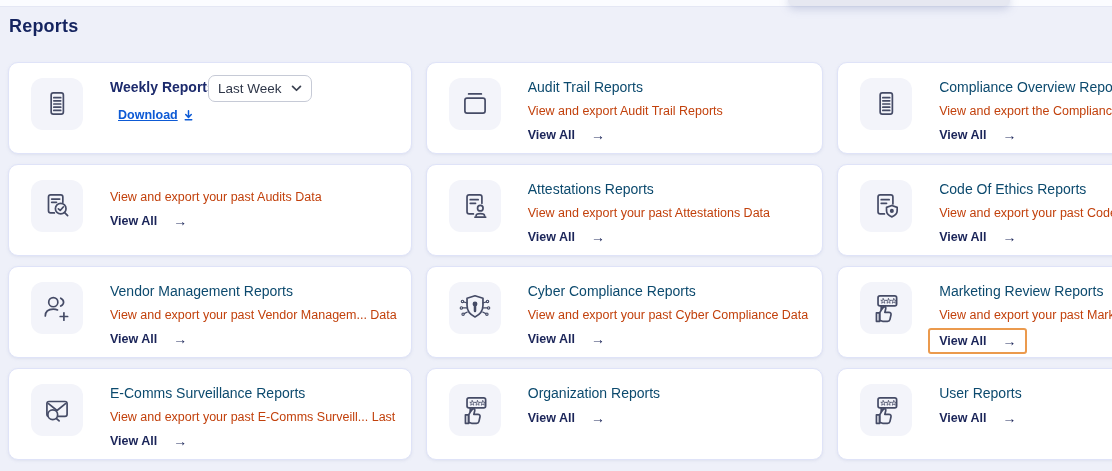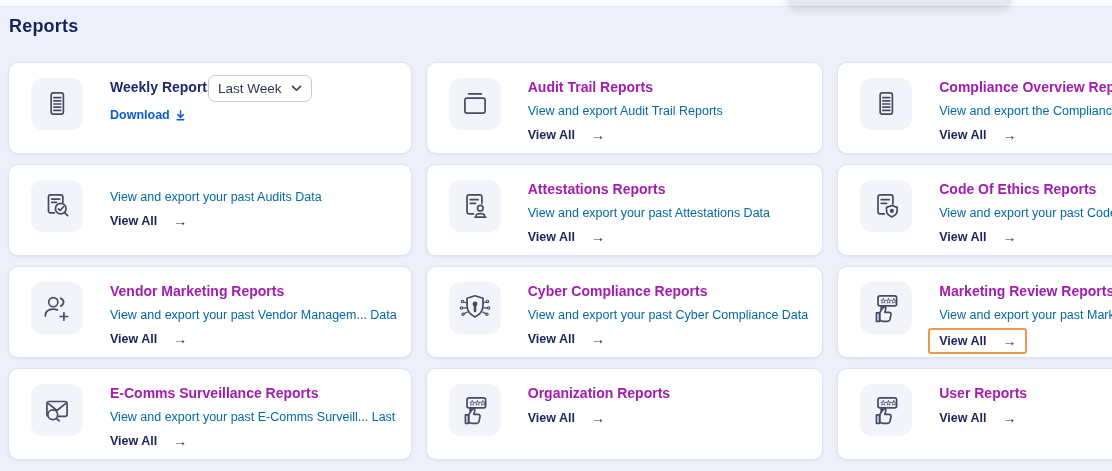--- a/index.html
+++ b/index.html
@@ -25,31 +25,31 @@
     display:flex; align-items:flex-start;
     padding:13px 14px 0 22px; position:relative;
   }
   .icon-tile {
     width:52px; height:52px; flex:none; border-radius:12px;
     background:#f3f4fa; display:flex; align-items:center; justify-content:center;
     margin-right:27px; margin-top:2px;
   }
   svg.icon { width:34px; height:34px; stroke:#454b66; fill:none; stroke-width:1.6; stroke-linecap:round; stroke-linejoin:round; }
   .text-col { padding-top:3px; min-width:0; }
-  .card-title { font-size:14px; font-weight:bold; color:#a21caf; }
-  .card-desc { font-size:12.5px; color:#0369a1; margin-top:9px; white-space:nowrap; }
+  .card-title { font-size:14px; font-weight:normal; color:#0c4a6e; }
+  .card-desc { font-size:12.5px; color:#c2410c; margin-top:9px; white-space:nowrap; }
   .view-all { display:inline-flex; align-items:center; margin-top:10px; font-size:12.5px; font-weight:bold; color:#1b2559; cursor:pointer;justify-content:flex-end; }
   .view-all .arrow { margin-left:16px; font-weight:normal; font-size:14px; line-height:10px; }
   .hl-box { display:inline-block; border:2px solid #eb9a4d; border-radius:3px; padding:1px 9px 3px 9px; margin-left:-11px; margin-top:6px; }
   .hl-box .view-all { margin-top:0; }
 
   
   .weekly-col { padding-top:3px; }
   .weekly-title { font-size:14px; font-weight:bold; color:#1c2a6c; }
-  .download { display:inline-flex; align-items:flex-end; gap:4px; margin-top:13px; margin-left:0; font-size:12.5px; font-weight:bold; color:#0d5ad5; cursor:pointer; }
+  .download { display:inline-flex; align-items:flex-end; gap:4px; margin-top:13px; margin-left:8px; font-size:12.5px; font-weight:bold; color:#0d5ad5; cursor:pointer;text-decoration:underline; }
   .select {
     position:absolute; left:199px; top:12px; width:104px; height:27px;
     border:1px solid #c6cad6; border-radius:7px; background:#fff;
     display:flex; align-items:center; justify-content:space-between;
     padding:0 9px; font-size:13.5px; color:#2e3648; cursor:pointer;
   }
 </style>
 </head>
 <body>
 
@@ -247,21 +247,21 @@
     </div>
   </div>
 
   <div class="card">
     <div class="icon-tile">
       <svg class="icon">
           <use href="#sym-vendor"></use>
         </svg>
     </div>
     <div class="text-col">
-      <div class="card-title">Vendor Marketing Reports</div>
+      <div class="card-title">Vendor Management Reports</div>
       <div class="card-desc">View and export your past Vendor Managem... Data</div>
       <div class="view-all">
         <span>View All</span>
         <span class="arrow">→</span>
       </div>
     </div>
   </div>
 
   <div class="card">
     <div class="icon-tile">

